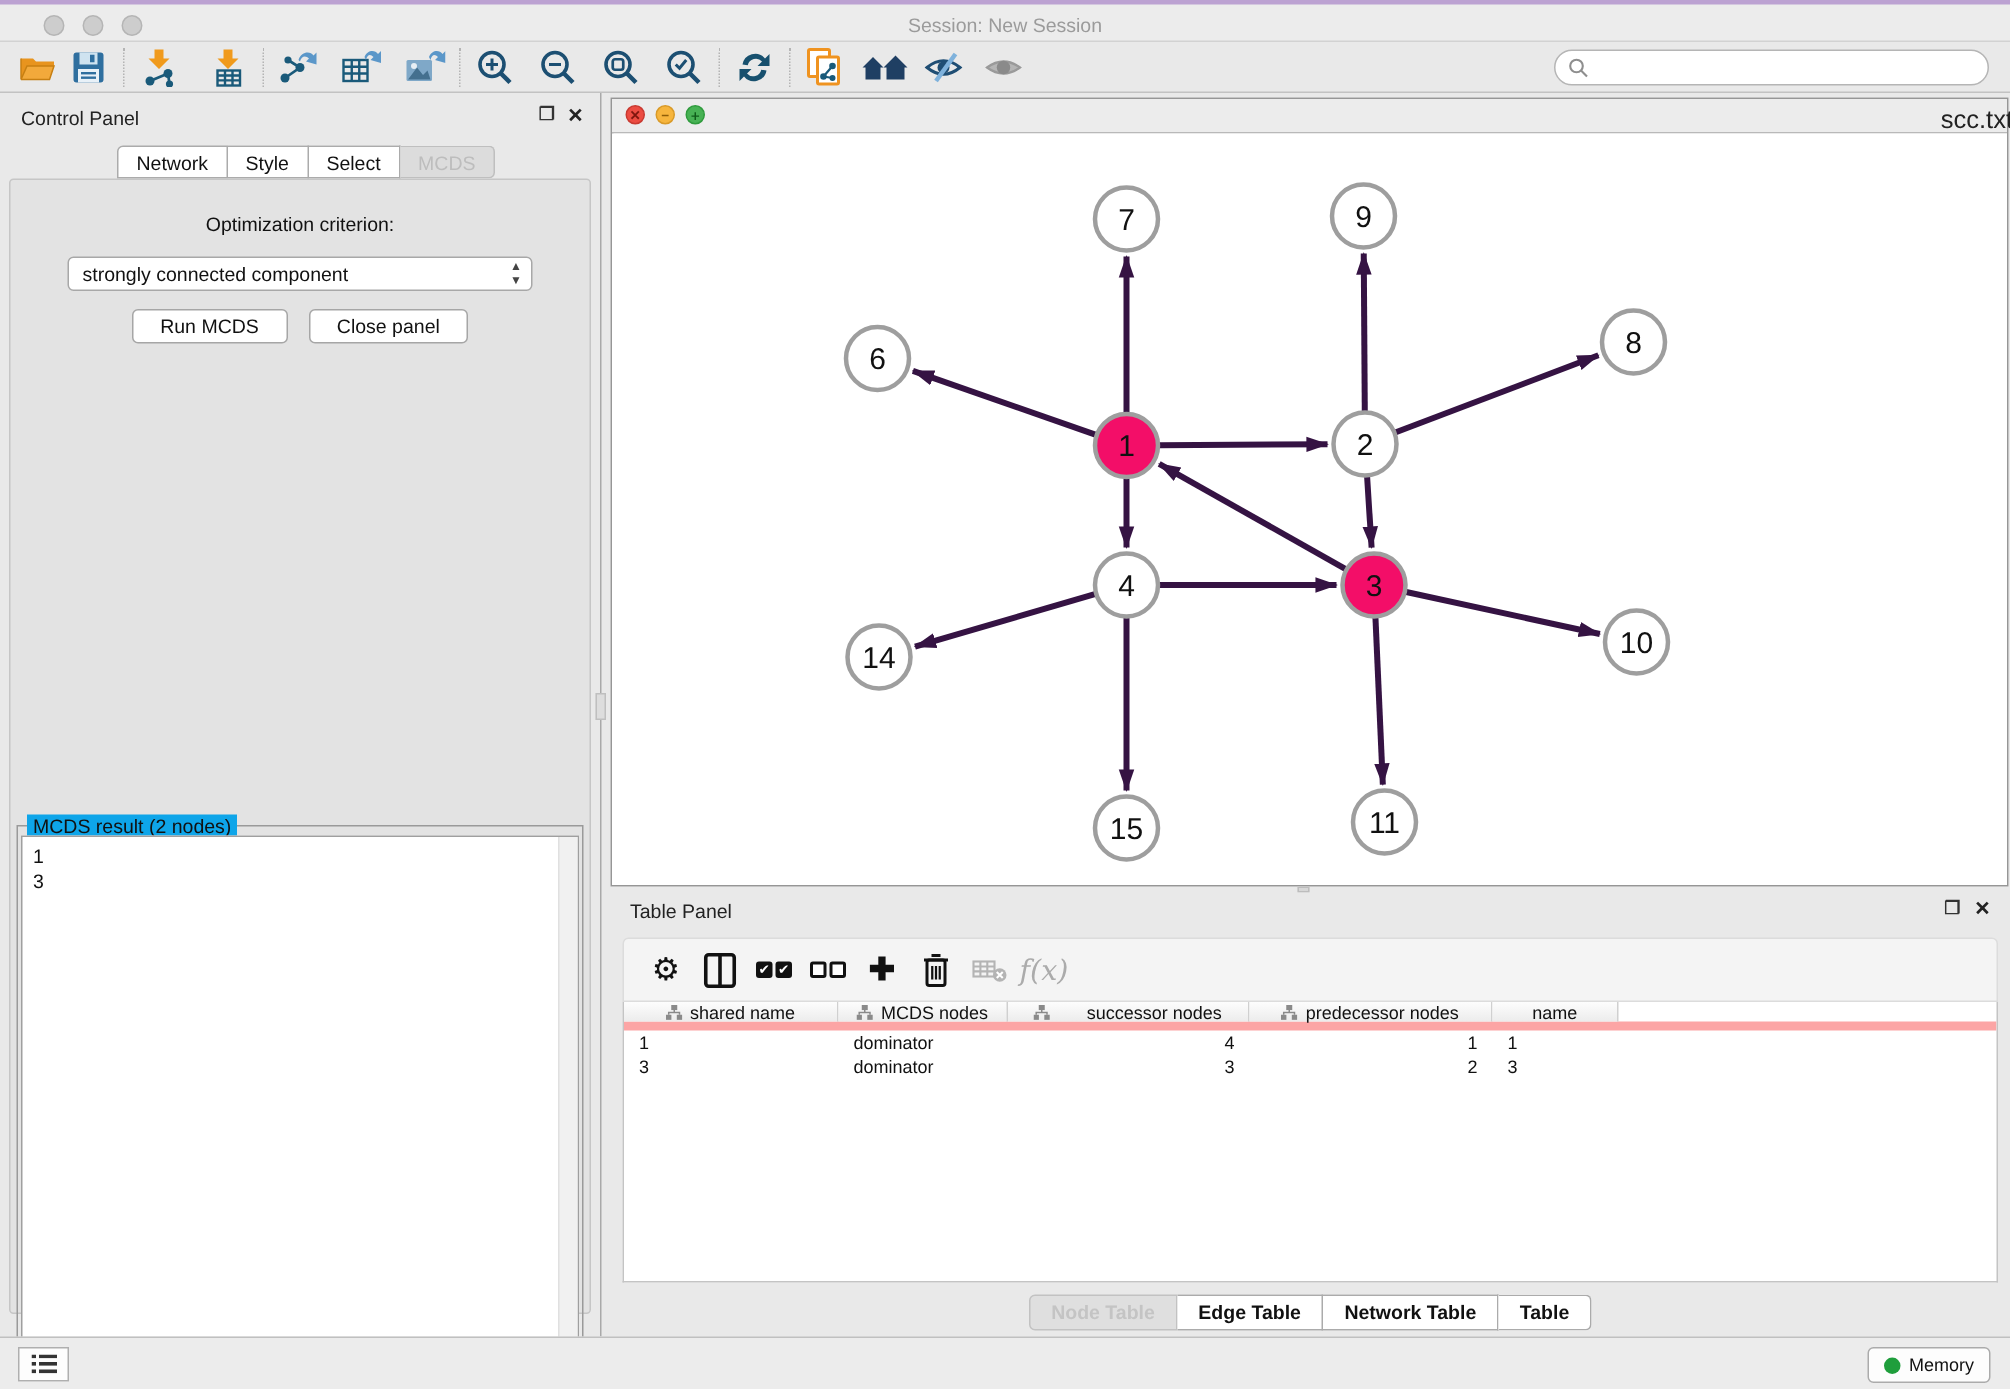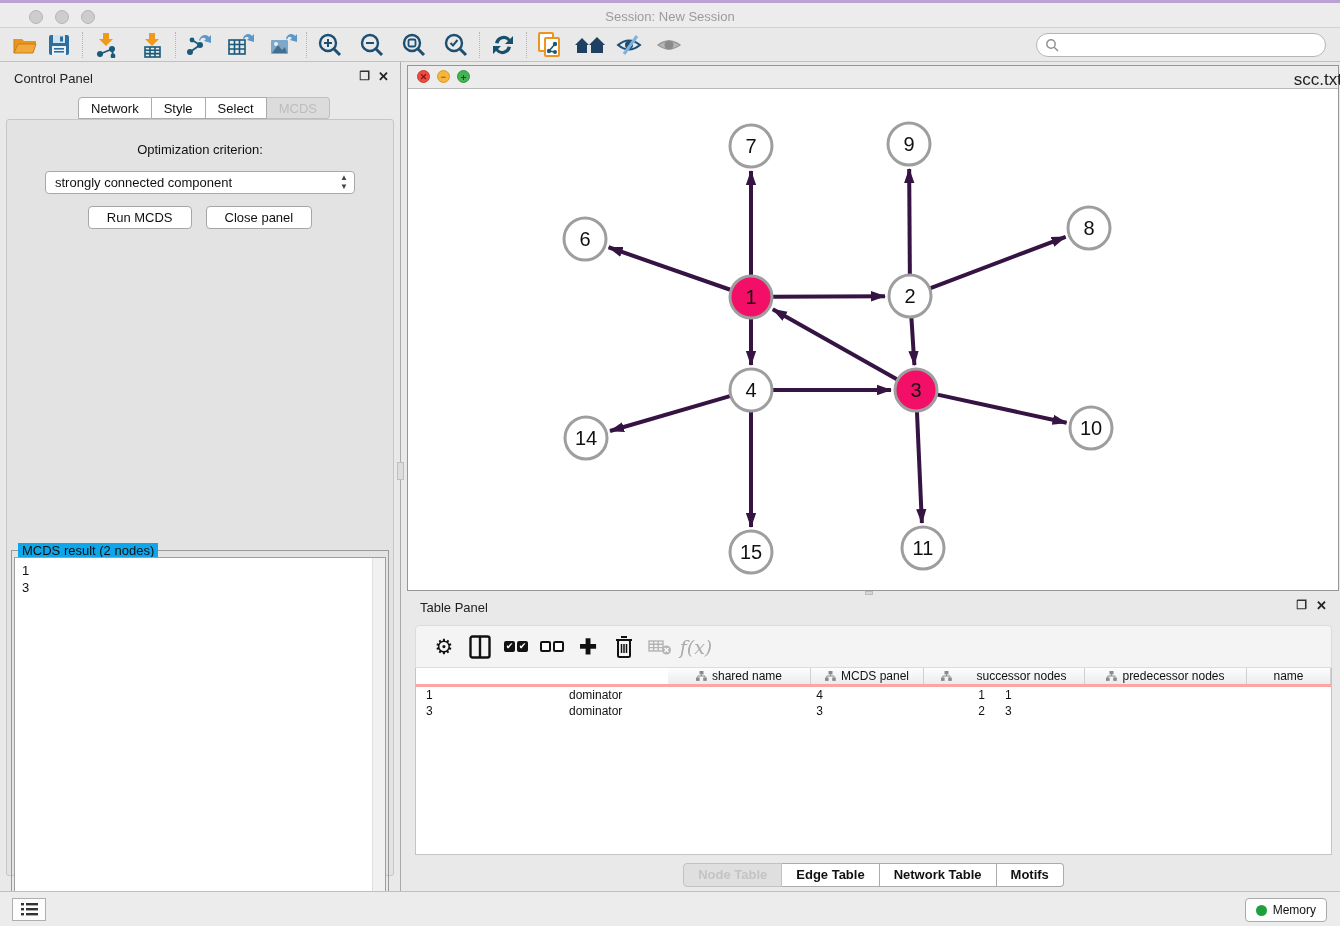--- a/index.html
+++ b/index.html
@@ -60,21 +60,21 @@
   .tp-title { position:absolute; left:13px; top:5px; font-size:13px; color:#222; }
   .tp-toolbar { position:absolute; left:8px; top:30px; width:917px; height:43px; background:#F4F4F4; border:1px solid #DCDCDC; border-radius:4px 4px 0 0; display:flex; align-items:center; padding-left:10px; }
   .tp-ibtn { width:36px; height:34px; display:flex; align-items:center; justify-content:center; }
   .gear-glyph { font-size:21px; color:#111; }
   .plus-glyph { font-size:21px; color:#111; font-weight:bold; }
   .fx-glyph { font-family:"DejaVu Serif", serif; font-style:italic; font-size:19px; color:#ABABAB;text-align:right; }
   .chk { display:inline-block; width:11px; height:11px; border-radius:2px; margin:0 1px; }
   .chk.on { background:#111; color:#fff; font-size:9px; line-height:11px; text-align:center; }
   .chk.off { border:2px solid #111; background:#fff; }
   .tbl-box { position:absolute; left:8px; top:73px; width:917px; height:187px; background:#fff; border:1px solid #C4C4C4; border-top:none; overflow:hidden; }
-  .tbl-header { display:flex; height:19px; border-bottom:3px solid #fca5a5;justify-content:flex-end; }
+  .tbl-header { display:flex; height:19px; border-bottom:6px solid #fca5a5; }
   .th-cell { background:linear-gradient(#FDFDFD,#ECECEC); border-right:1px solid #D0D0D0; font-size:12px; color:#111; display:flex; align-items:center; justify-content:center; gap:5px; }
   .tbl-row { display:flex; height:16px; font-size:12px; color:#111; }
   .td-cell { padding:0 10px; display:flex; align-items:center; }
   .td-cell.r { justify-content:flex-end; }
   .tp-tabs { position:absolute; left:0; top:268px; width:100%; display:flex; justify-content:center; }
   .tp-tab { font-size:13px; font-weight:bold; padding:3px 14px 4px; background:#fff; border:1px solid #ABABAB; border-left:none; color:#111; }
   .tp-tab:first-child { border-left:1px solid #ABABAB; border-radius:4px 0 0 4px; }
   .tp-tab:last-child { border-radius:0 4px 4px 0; }
   .tp-tab.selected { background:#DFDFDF; color:#C4C4C4; border-color:#C2C2C2; }
 
@@ -420,21 +420,21 @@
         </div>
         <div class="th-cell" style="width: 113px;">
           <svg class="tree-ic" viewBox="0 0 11 10">
             <g fill="#8A8A8A">
               <rect x="3.5" y="0" width="4" height="3.4"></rect>
               <rect x="0" y="6.5" width="3.6" height="3.4"></rect>
               <rect x="7.2" y="6.5" width="3.6" height="3.4"></rect>
             </g>
             <path d="M5.5 3.4 V5 M1.8 6.5 V5 H9 V6.5" stroke="#8A8A8A" fill="none" stroke-width="1"></path>
           </svg>
-          <span>MCDS panel</span>
+          <span>MCDS nodes</span>
         </div>
         <div class="th-cell" style="width: 161px; gap: 24px;">
           <svg class="tree-ic" viewBox="0 0 11 10">
             <g fill="#8A8A8A">
               <rect x="3.5" y="0" width="4" height="3.4"></rect>
               <rect x="0" y="6.5" width="3.6" height="3.4"></rect>
               <rect x="7.2" y="6.5" width="3.6" height="3.4"></rect>
             </g>
             <path d="M5.5 3.4 V5 M1.8 6.5 V5 H9 V6.5" stroke="#8A8A8A" fill="none" stroke-width="1"></path>
           </svg>
@@ -470,21 +470,21 @@
           <div class="td-cell r" style="width: 162px;">2</div>
           <div class="td-cell" style="width: 84px;">3</div>
         </div>
       </div>
   </div>
 
   <div class="tp-tabs" id="tp-tabs">
       <div class="tp-tab selected">Node Table</div>
       <div class="tp-tab">Edge Table</div>
       <div class="tp-tab">Network Table</div>
-      <div class="tp-tab">Motifs</div>
+      <div class="tp-tab">Table</div>
     </div>
 </div>
 
 <div class="statusbar">
   <div class="list-btn">
     <svg width="17" height="13" viewBox="0 0 17 13">
         <g fill="#333">
           <rect x="0" y="0" width="3" height="2.4"></rect>
           <rect x="5" y="0" width="12" height="2.4"></rect>
           <rect x="0" y="5" width="3" height="2.4"></rect>

